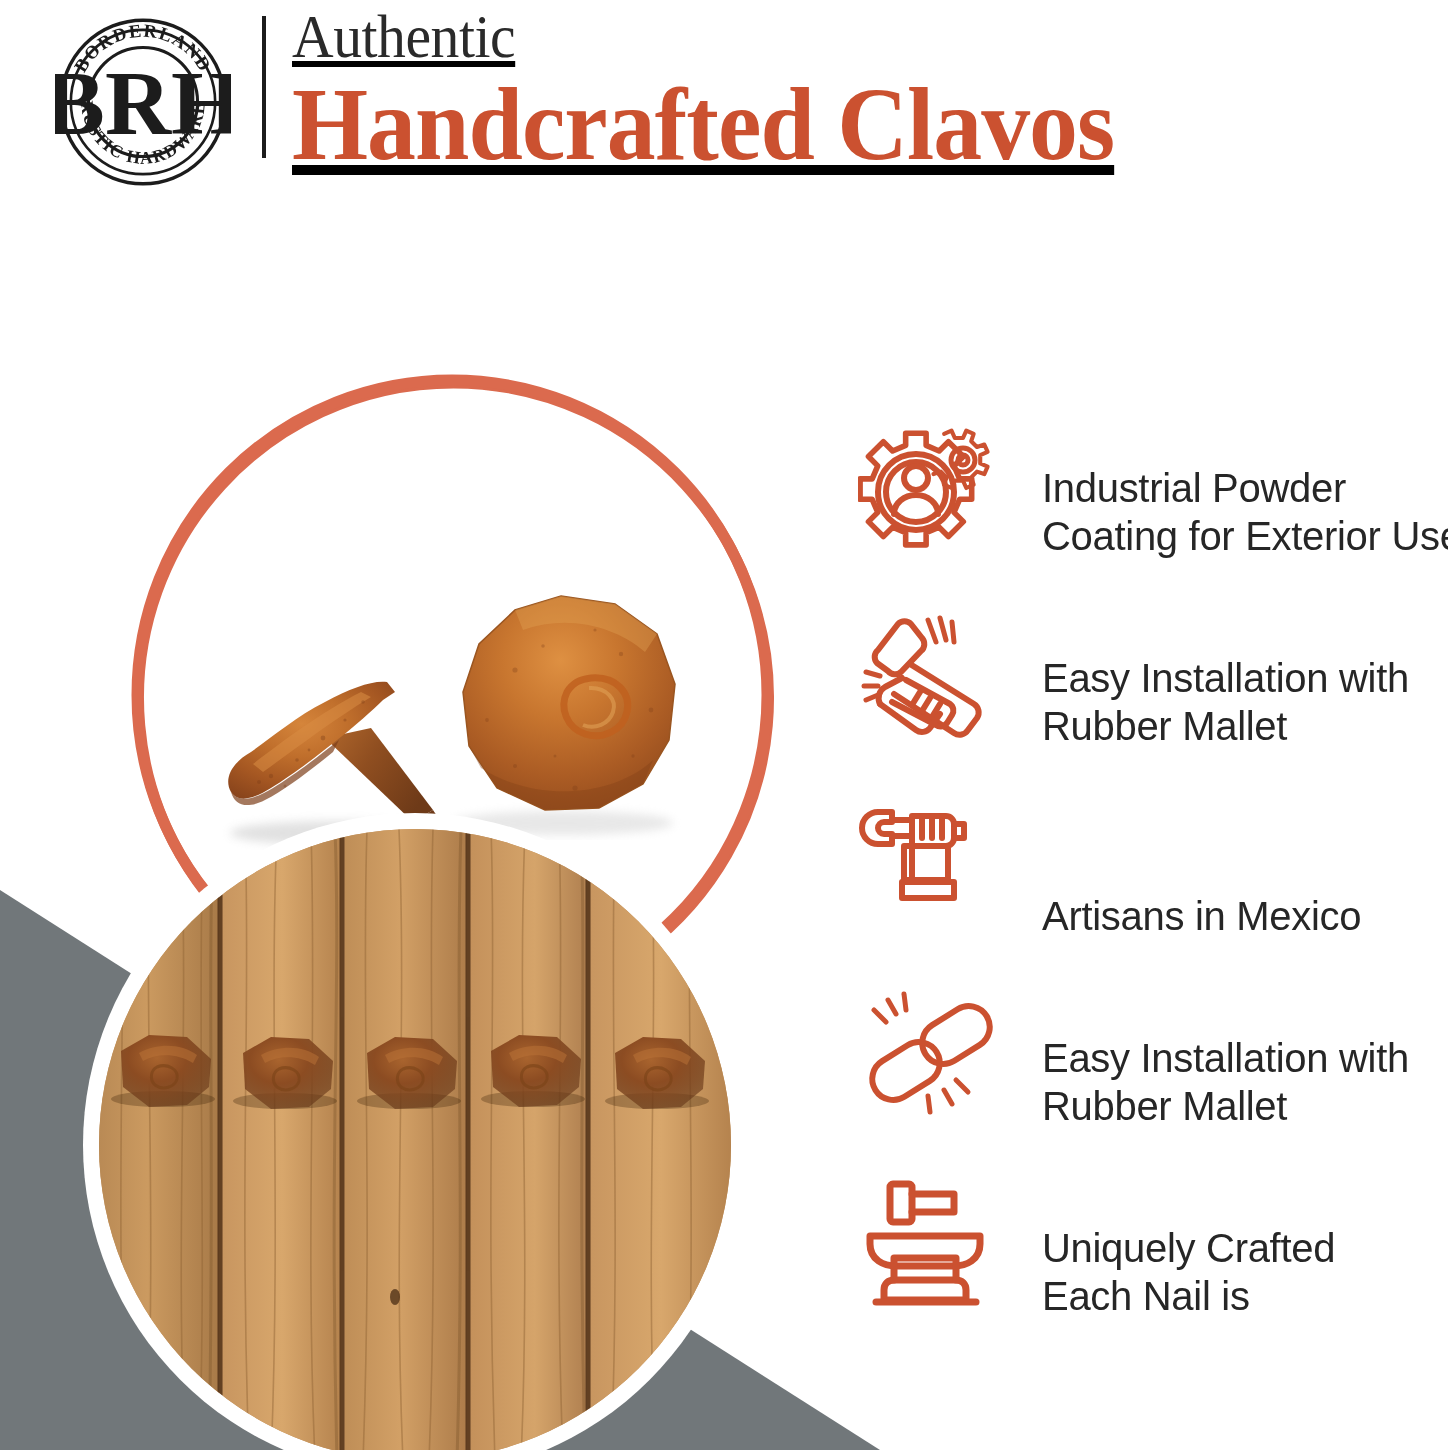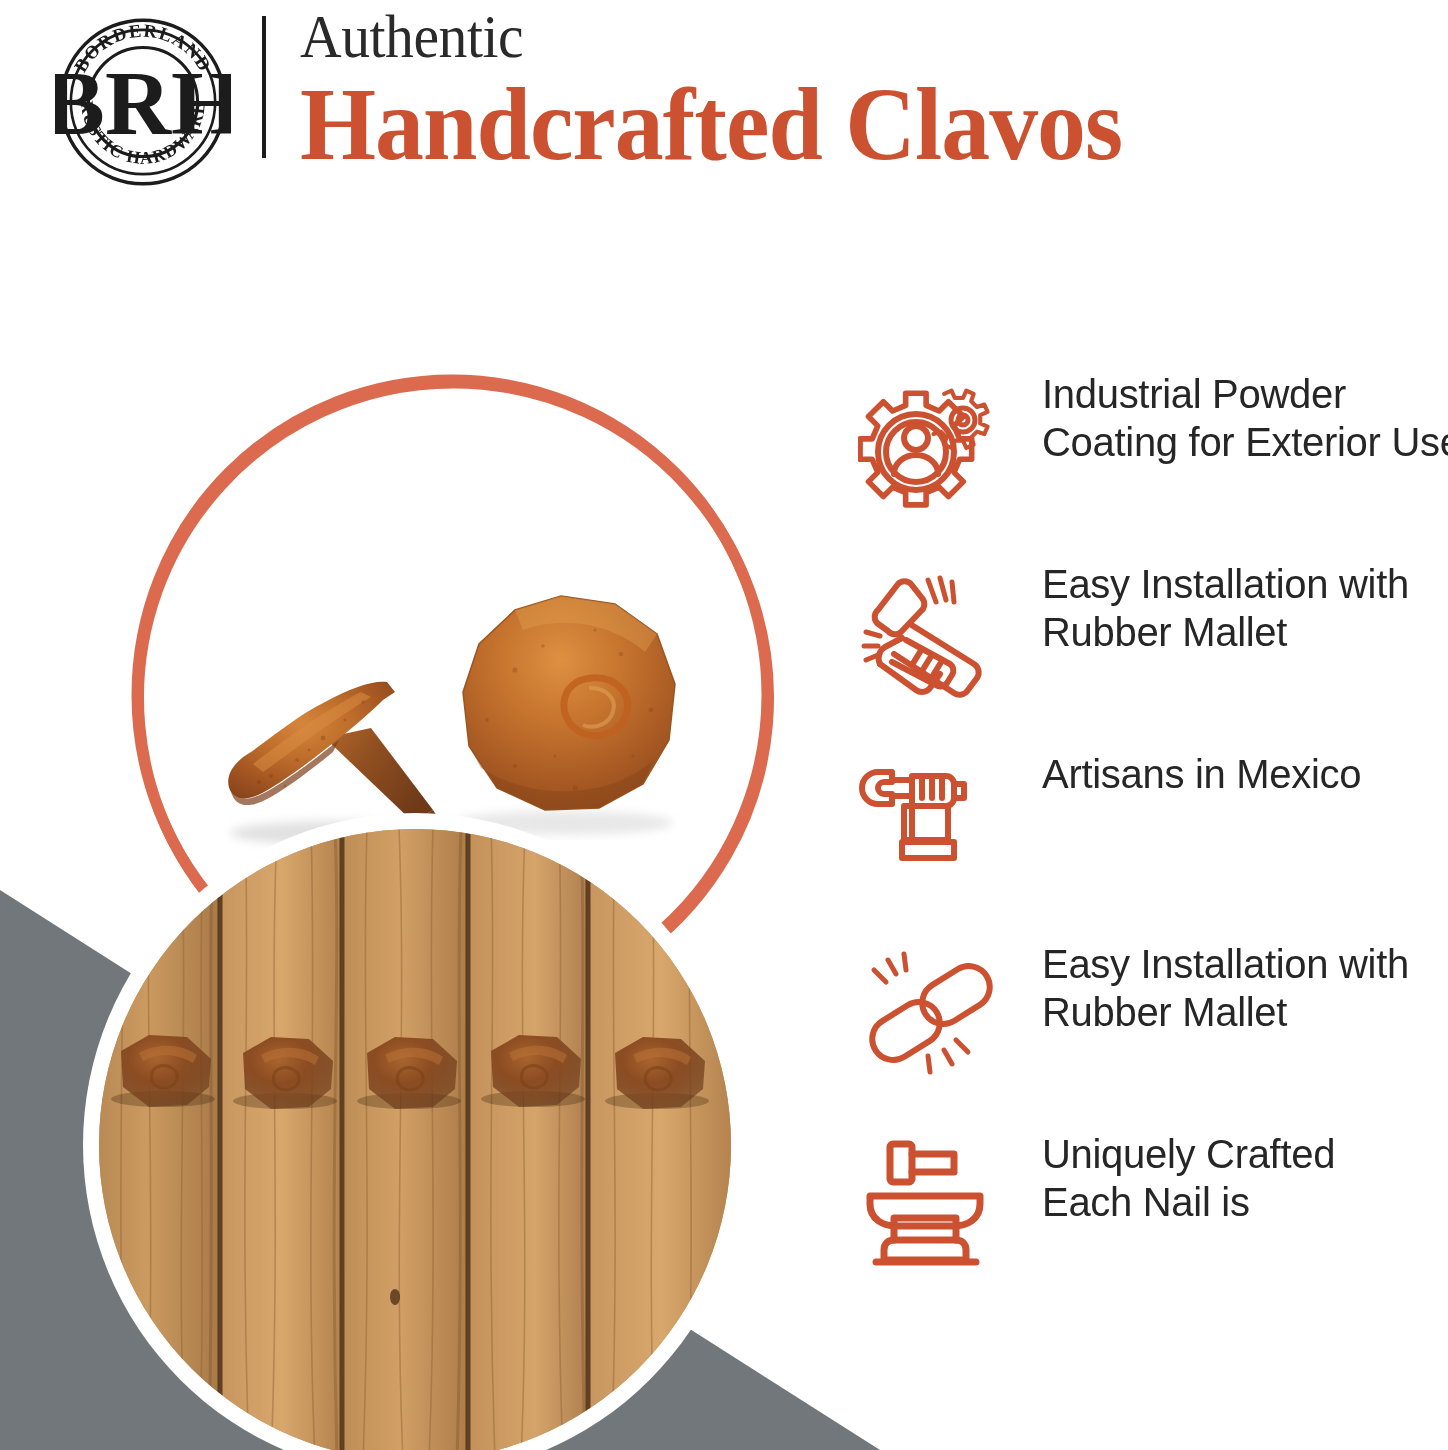--- a/index.html
+++ b/index.html
@@ -29,21 +29,21 @@
   }
   .logo-seal {
     position:absolute; left:55px; top:14px; width:176px; height:176px;
   }
   .header-divider {
     position:absolute; left:262px; top:16px;
     width:4px; height:142px;
     background:#1c1c1c;
   }
   .title-block {
-    position:absolute; left:300px; top:2px; width:1140px;
+    position:absolute; left:292px; top:2px; width:1140px;text-decoration:underline;
   }
   .title-line1 {
     font-family:"Liberation Serif", serif;
     font-size:62px;
     line-height:68px;
     color:#2a2a2a;
     letter-spacing:-0.5px;
     transform:scaleX(0.93);
     transform-origin:left center;
     white-space:nowrap;
@@ -102,21 +102,21 @@
   }
 
   
   .features {
     position:absolute; left:858px; top:370px;
     width:590px;
   }
   .feature {
     position:relative;
     display:flex;
-    align-items:flex-start;
+    align-items:flex-end;
     height:190px;
   }
   .feature-icon {
     position:relative;
     flex:0 0 150px;
     height:150px;
     display:flex;
     align-items:center;
     justify-content:center;
   }

